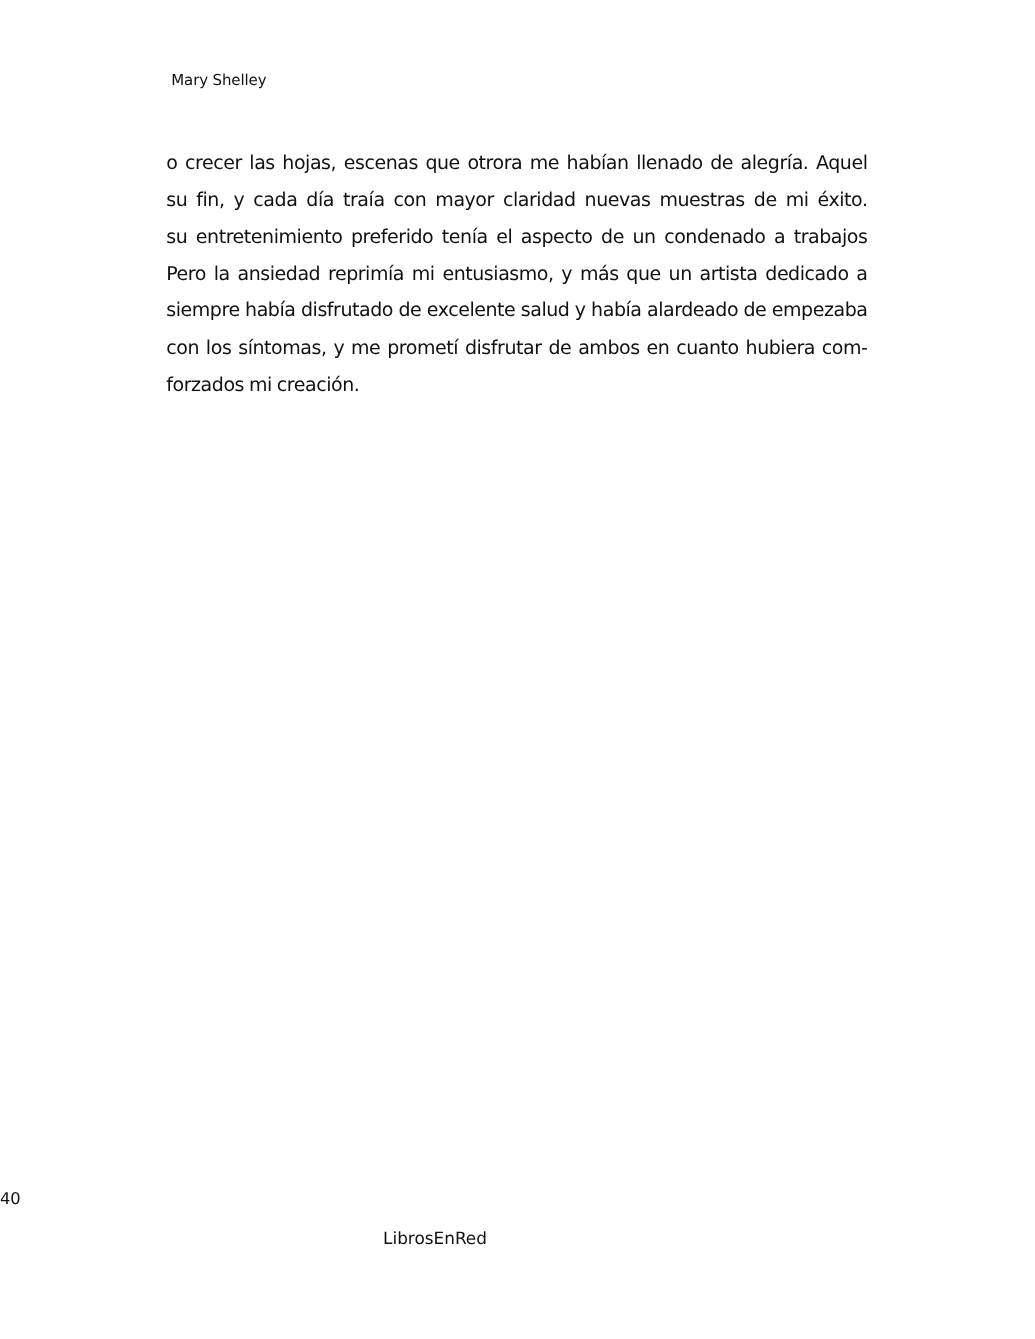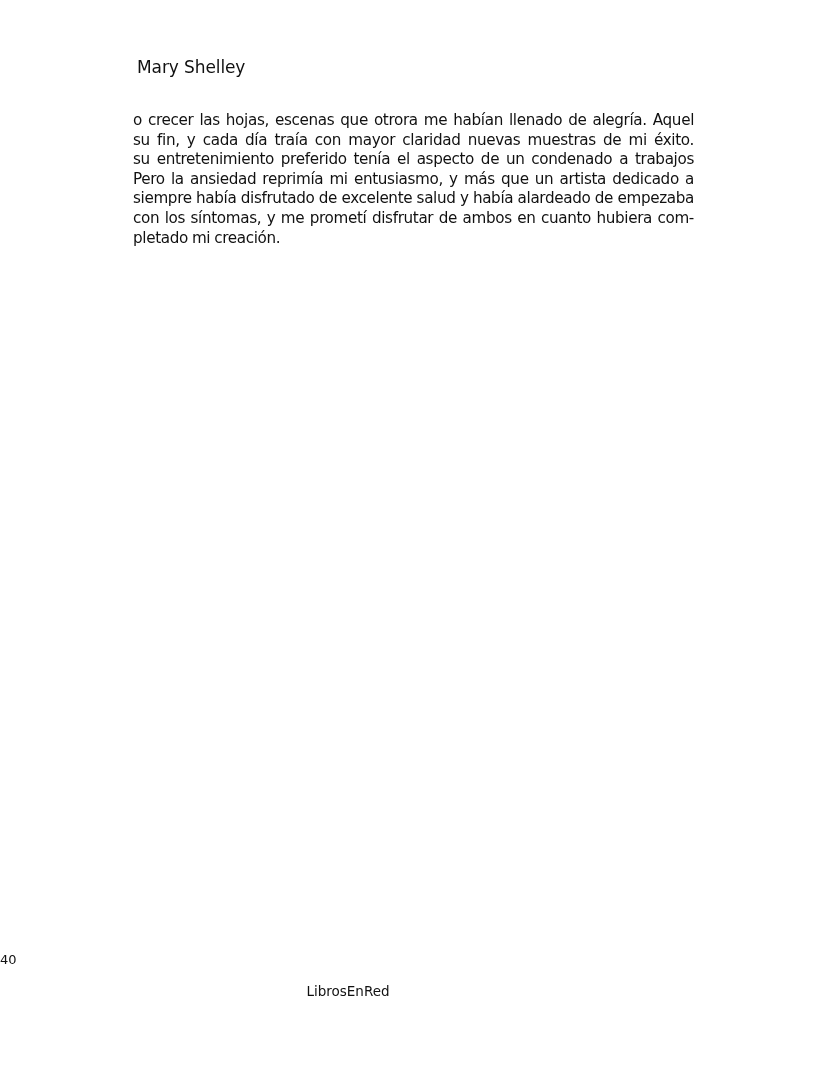--- a/index.html
+++ b/index.html
@@ -1,34 +1,34 @@
 <!DOCTYPE html>
 <html><head>
   <meta charset="utf-8">
   <style>
     html, body { margin: 0; padding: 0; background: #ffffff; }
     body { width: 828px; height: 1071px; position: relative; overflow: hidden; color: #111111; font-family: "DejaVu Sans", sans-serif; }
-    .running-head { position: absolute; left: 137px; top: 57px; font-size: 17px; letter-spacing: -0.1px; }
+    .running-head { position: absolute; left: 137px; top: 57px; font-size: 12px; letter-spacing: -0.1px; }
     .body-text { position: absolute; left: 133px; top: 111px; width: 561px; font-size: 15.2px; line-height: 19.6px; }
-    .body-text .line { display: block; white-space: nowrap; text-align: justify; text-align-last: justify; letter-spacing: -0.35px; word-spacing: -0.5px; }
+    .body-text .line { display: block; white-space: nowrap; text-align: justify; text-align-last: justify; letter-spacing: -0.35px; word-spacing: -0.5px; margin-top: 10px; }
     .body-text .line.last { text-align-last: left; }
     .page-number { position: absolute; left: 0; width: 828px; top: 952px; text-align: left; font-size: 13px; }
     .publisher { position: absolute; left: 0; width: 696px; top: 983px; text-align: center; font-size: 13.5px; }
   </style>
 </head>
 <body>
 
 <div>
   <div class="running-head">Mary Shelley</div>
 
   <div class="body-text">
     <span class="line">o crecer las hojas, escenas que otrora me habían llenado de alegría. Aquel</span>
     <span class="line">su fin, y cada día traía con mayor claridad nuevas muestras de mi éxito.</span>
     <span class="line">su entretenimiento preferido tenía el aspecto de un condenado a trabajos</span>
     <span class="line">Pero la ansiedad reprimía mi entusiasmo, y más que un artista dedicado a</span>
     <span class="line">siempre había disfrutado de excelente salud y había alardeado de empezaba</span>
     <span class="line">con los síntomas, y me prometí disfrutar de ambos en cuanto hubiera com-</span>
-    <span class="line last">pletado mi creación.</span>
+    <span class="line last">forzados mi creación.</span>
   </div>
 
   <div class="page-number">40</div>
   <div class="publisher">LibrosEnRed</div>
 </div>
 
 </body></html>

